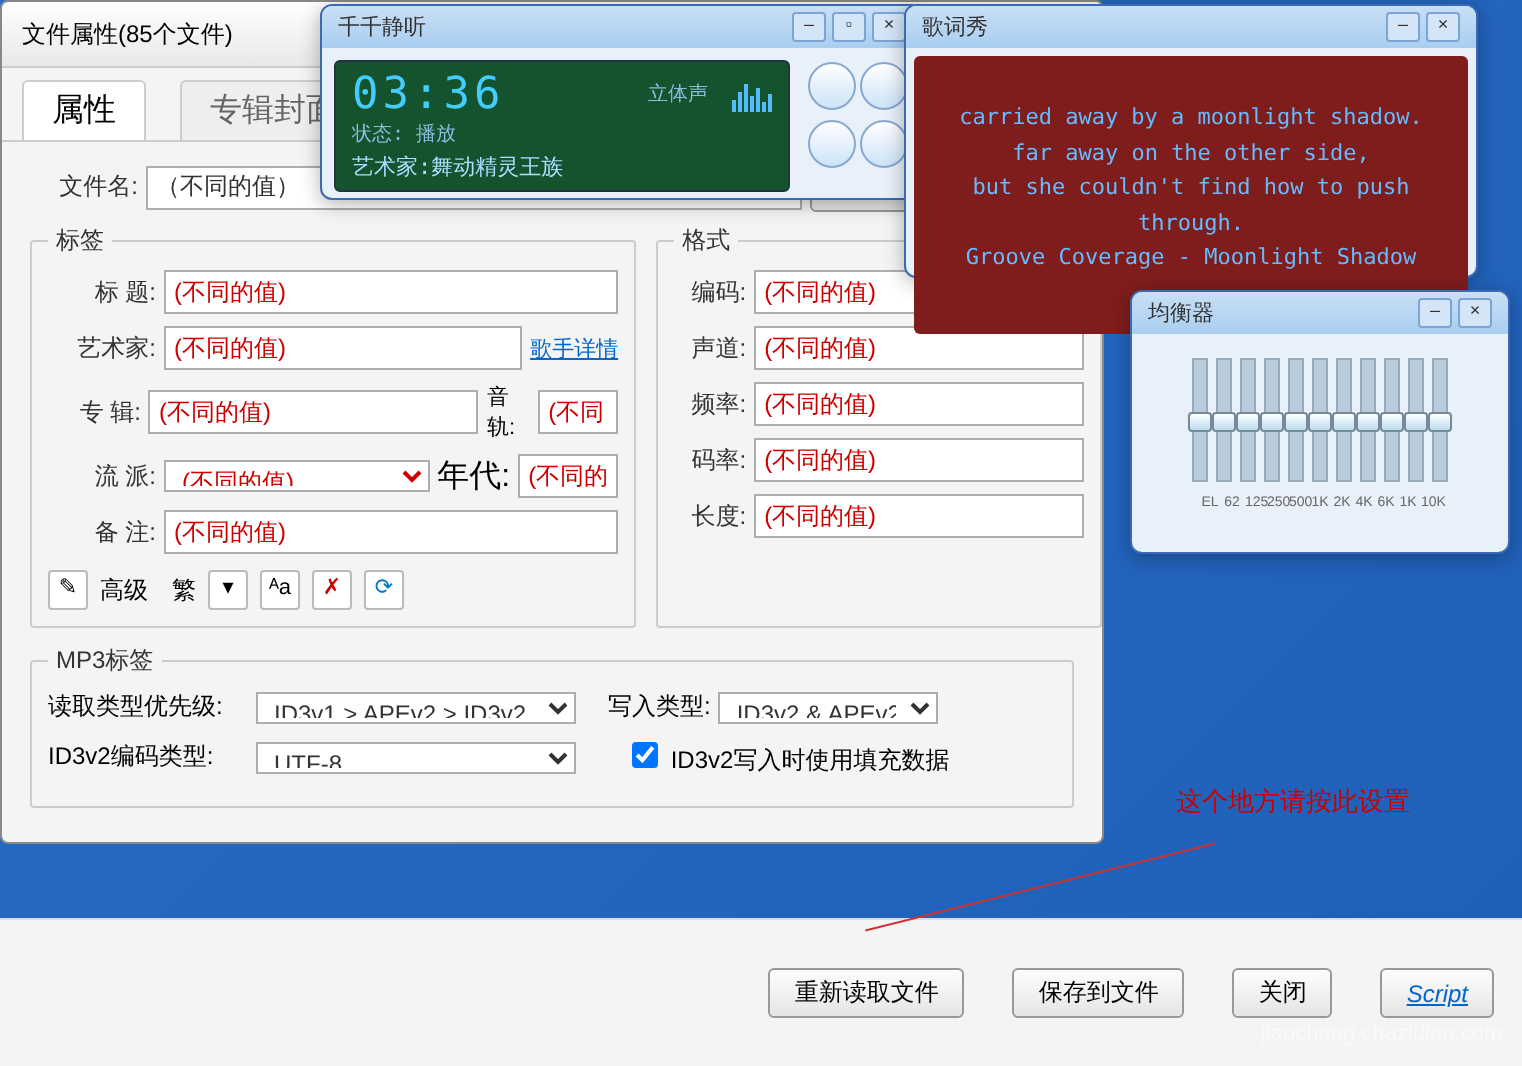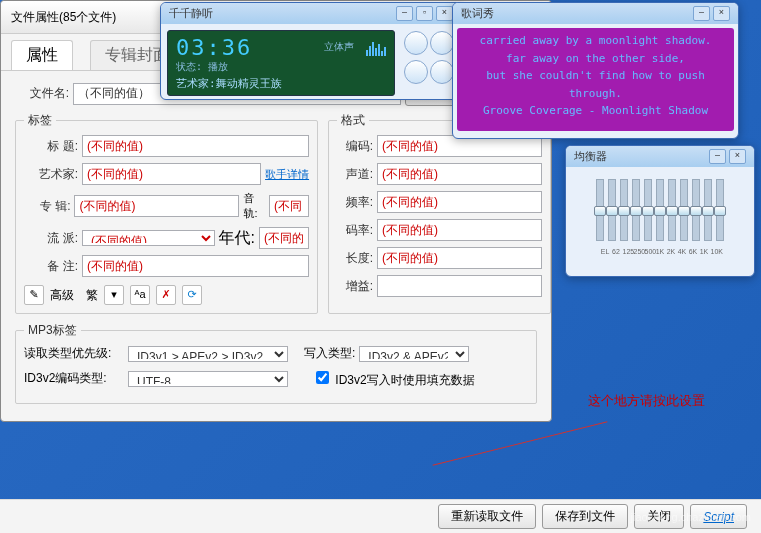--- a/index.html
+++ b/index.html
@@ -12,21 +12,21 @@
 #player .body{padding:6px;display:flex;gap:8px}
 .lcd{background:#14532d;border:1px solid #234;border-radius:3px;padding:4px 8px;color:#8ad;font-family:monospace;flex:1}
 .time{font-size:22px;color:#4cf;letter-spacing:2px}
 .status{font-size:10px;display:flex;gap:6px;color:#8bd}
 .artist{font-size:11px;color:#adf;margin-top:2px}
 .vis{display:inline-flex;gap:1px;align-items:flex-end;height:16px;margin-left:6px}
 .vis span{width:2px;background:#5bf}
 .pcirc{width:22px;height:22px;border:1px solid #88a8d0;border-radius:50%;background:linear-gradient(#fff,#cde3f7);margin:1px;display:inline-block}
 
 #lyrics{left:452px;top:2px;width:285px;height:135px}
-#lyrics .body{background:#a21caf;margin:4px;border-radius:3px;padding:4px 4px;color:#6bf;font-size:11px;text-align:center;font-family:monospace;height:95px;line-height:1.6}
+#lyrics .body{background:#7f1d1d;margin:4px;border-radius:3px;padding:22px 4px;color:#6bf;font-size:11px;text-align:center;font-family:monospace;height:95px;line-height:1.6}
 
 #eq{left:565px;top:145px;width:188px;height:130px}
 #eq .body{padding:8px;display:flex;flex-direction:column;align-items:center}
 .sliders{display:flex;gap:4px;height:70px;align-items:center}
 .slider{width:6px;height:60px;background:#bcd;border:1px solid #9ab;position:relative}
 .thumb{position:absolute;width:10px;height:8px;background:linear-gradient(#fff,#bde);border:1px solid #789;left:-3px;top:26px;border-radius:2px}
 .eqlbl{display:flex;gap:2px;font-size:7px;color:#666;margin-top:3px}
 .eqlbl span{width:9px;text-align:center}
 
 #dlg{left:8px;top:105px;width:550px;height:420px;background:#f4f4f4;border:1px solid #888;border-radius:4px}
@@ -41,21 +41,21 @@
 .row{display:flex;align-items:center;margin-bottom:6px;gap:4px}
 .lbl{width:54px;text-align:right;color:#333;font-size:12px}
 input[type=text],select{border:1px solid #abadb3;padding:2px 4px;font-size:12px;font-family:inherit;color:#c00;background:#fff;height:16px}
 .black{color:#333!important}
 fieldset{border:1px solid #ccc;border-radius:2px;padding:6px 8px 8px;margin:0}
 legend{font-size:12px;color:#333;padding:0 4px}
 .cols{display:flex;gap:10px}
 .btn{padding:3px 12px;border:1px solid #999;background:linear-gradient(#fdfdfd,#e5e5e5);border-radius:3px;cursor:pointer;font-size:12px}
 .toolbar{display:flex;gap:6px;align-items:center;margin-top:8px}
 .ticon{width:18px;height:18px;border:1px solid #bbb;background:#fff;border-radius:2px;text-align:center;line-height:16px;cursor:pointer;font-size:11px}
-.footer{display:flex;justify-content:flex-end;gap:6px;padding:4px 14px;border-top:1px solid #ddd;position:absolute;bottom:0;left:0;right:0;background:#f4f4f4}
+.footer{display:flex;justify-content:flex-end;gap:24px;padding:24px 14px;border-top:1px solid #ddd;position:absolute;bottom:0;left:0;right:0;background:#f4f4f4}
 .script{color:#06c;font-style:italic;text-decoration:underline}
 .annot{position:absolute;color:#c00;font-size:13px;left:588px;top:392px}
 .annot-line{position:absolute;border-top:1px solid #c33;left:430px;top:443px;width:180px;transform:rotate(-14deg)}
 .wm{position:absolute;right:10px;bottom:10px;color:rgba(255,255,255,.5);font-size:11px;text-align:right}
 .wm .big{font-size:28px;font-weight:bold;color:rgba(200,220,255,.4)}
 </style>
 </head>
 <body>
 
 <div id="player" class="win">
@@ -244,24 +244,20 @@
             <input type="text" style="flex: 1 1 0%;" value="(不同的值)">
           </div>
     <div class="row">
             <span class="lbl" style="width:36px">码率:</span>
             <input type="text" style="flex: 1 1 0%;" value="(不同的值)">
           </div>
     <div class="row">
             <span class="lbl" style="width:36px">长度:</span>
             <input type="text" style="flex: 1 1 0%;" value="(不同的值)">
           </div>
-    <div class="row">
-            <span class="lbl" style="width:36px">增益:</span>
-            <input type="text" class="black" style="flex: 1 1 0%;" value="">
-          </div>
    </fieldset>
   </div>
   <fieldset style="margin-top:8px">
    <legend>MP3标签</legend>
    <div class="row">
     <span style="width:100px">读取类型优先级:</span>
     <select class="black" style="width:160px"><option>ID3v1 &gt; APEv2 &gt; ID3v2</option></select>
     <span style="margin-left:12px">写入类型:</span>
     <select class="black" style="width:110px"><option>ID3v2 &amp; APEv2</option></select>
    </div>

